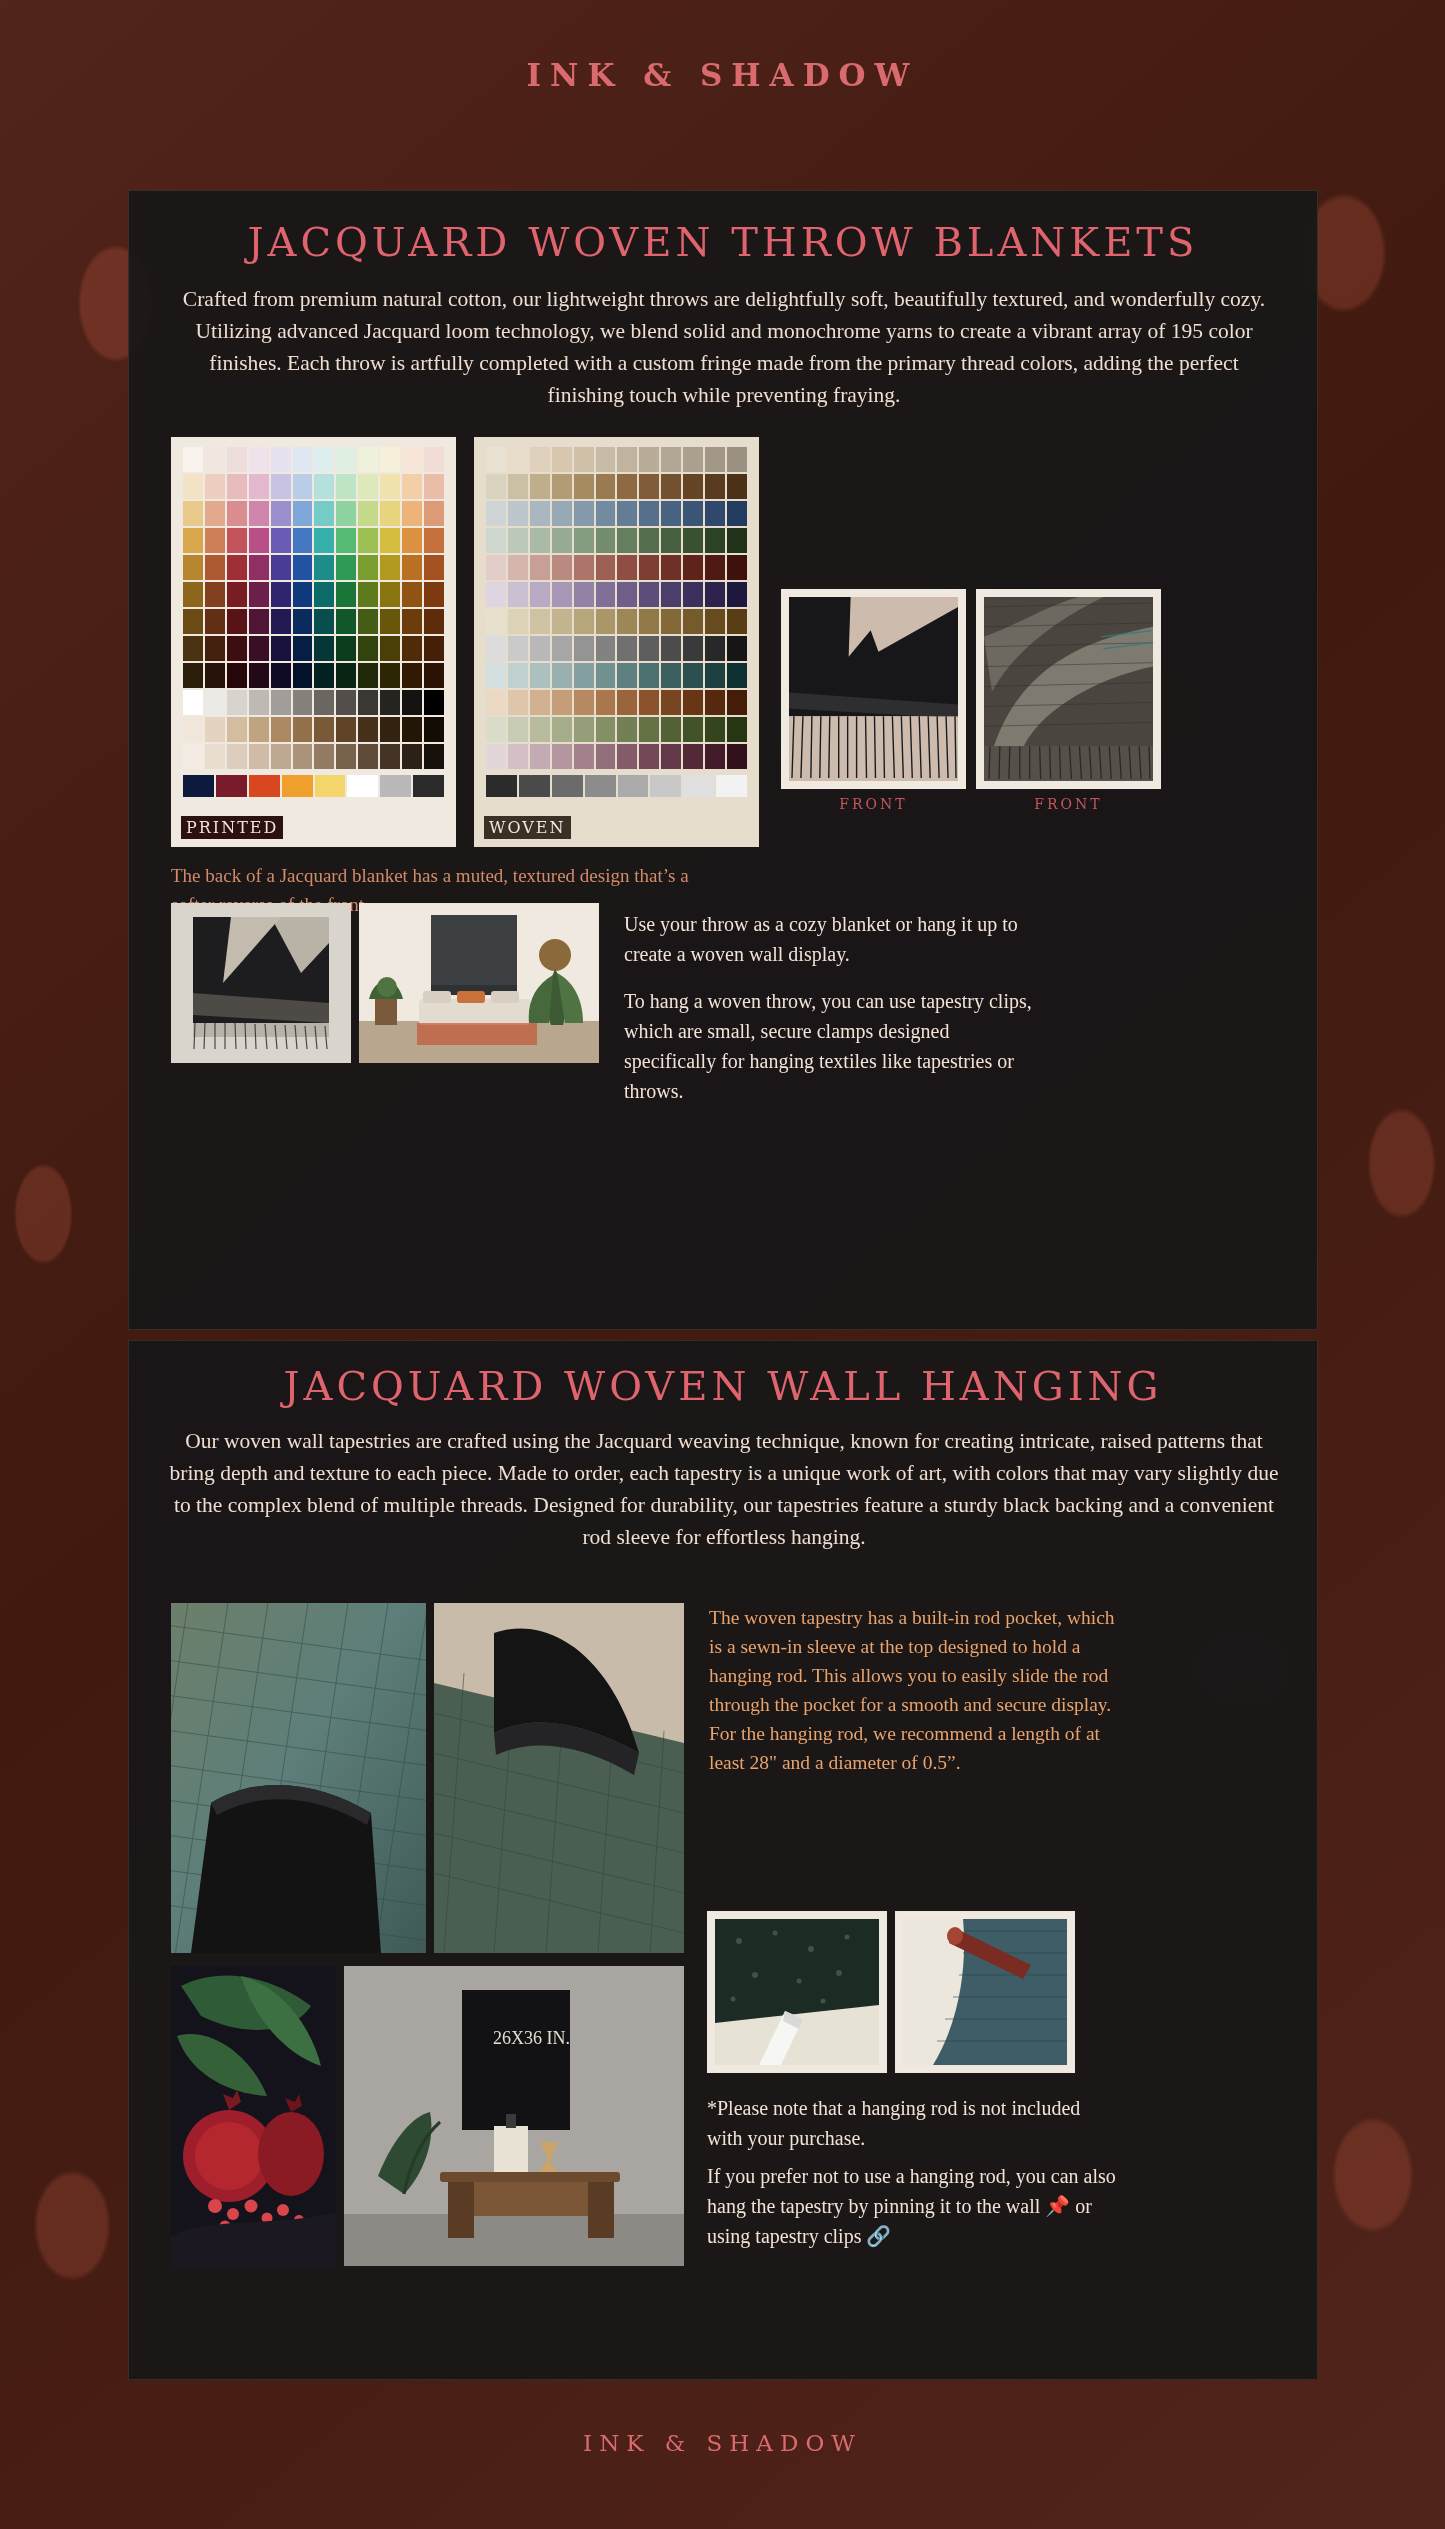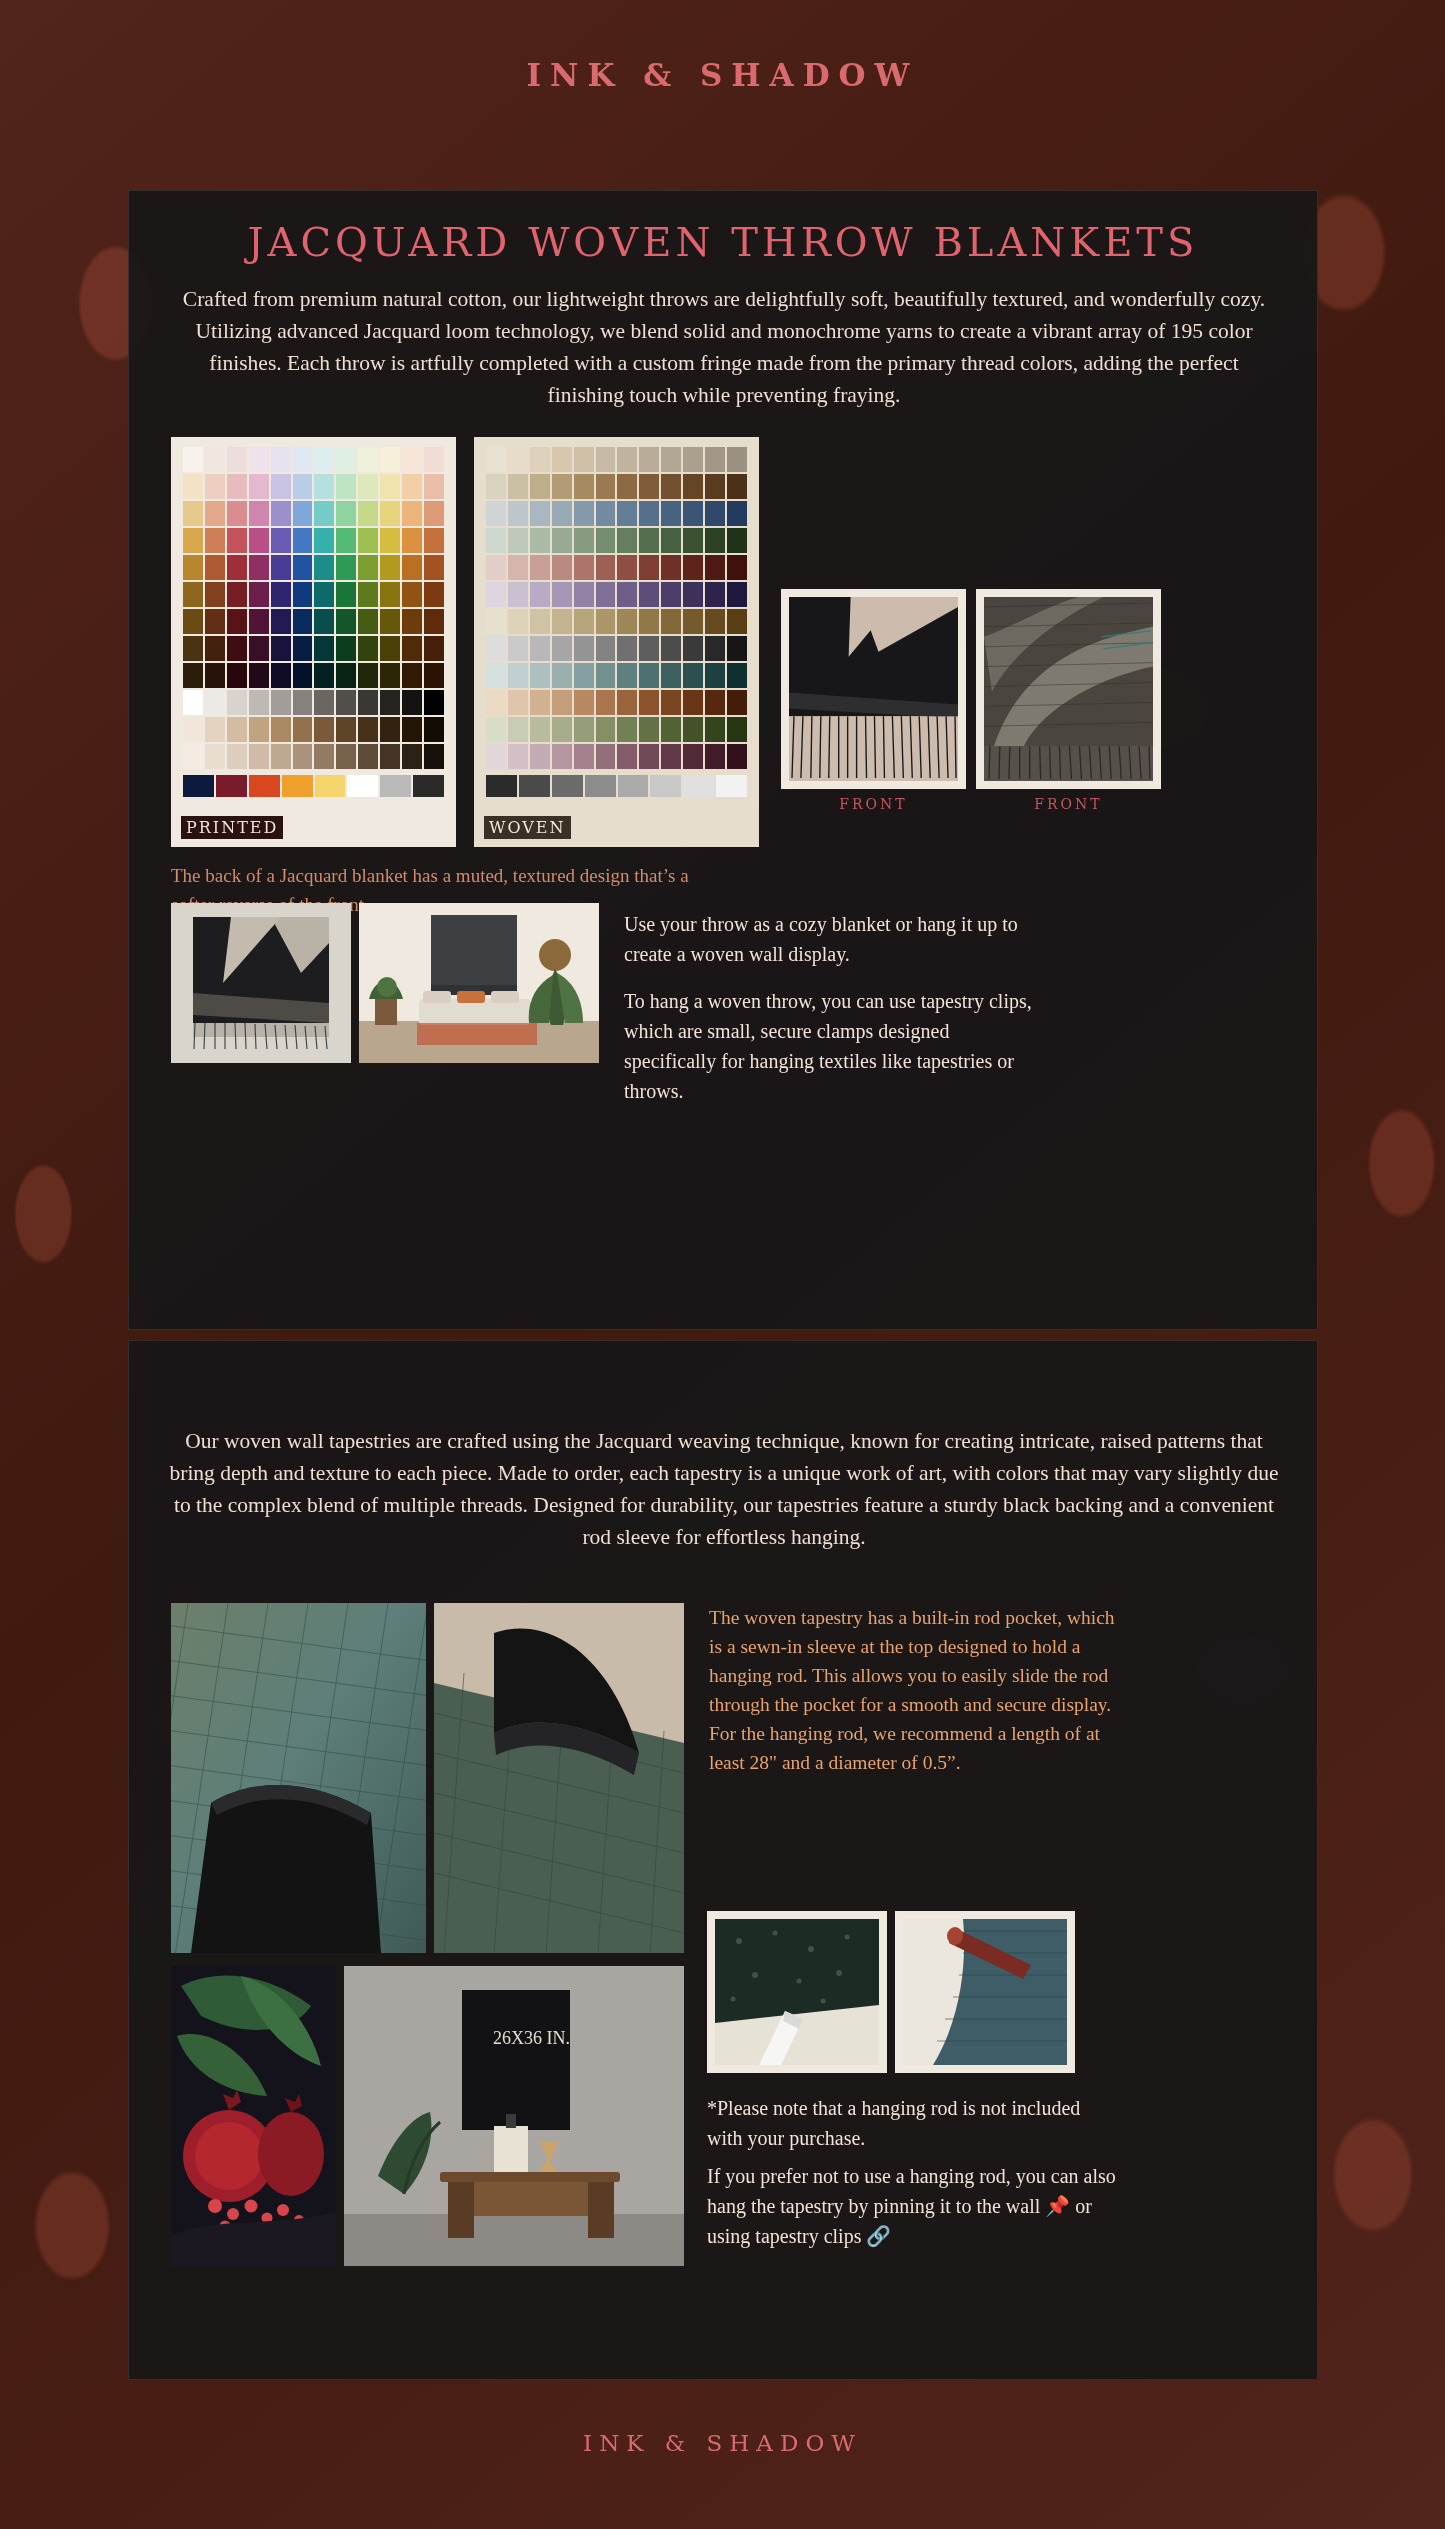--- a/index.html
+++ b/index.html
@@ -618,20 +618,21 @@
         <circle cx="28" cy="84" r="10" fill="#50743f"></circle>
       </svg>
     </div>
 
     <div class="body-text-light" style="left:495px; top:718px; width:400px;">Use your throw as a cozy blanket or hang it up to create a woven wall display.</div>
     <div class="body-text-light" style="left:495px; top:795px; width:410px;"> To hang a woven throw, you can use tapestry clips, which are small, secure clamps designed specifically for hanging textiles like tapestries or throws.</div>
   </div>
 
   <div class="panel" id="panel-bottom">
 
+    <div class="section-title" id="title-wall">JACQUARD WOVEN WALL HANGING</div>
     <div class="intro-para" id="intro-wall">Our woven wall tapestries are crafted using the Jacquard weaving technique, known for creating intricate, raised patterns that bring depth and texture to each piece. Made to order, each tapestry is a unique work of art, with colors that may vary slightly due to the complex blend of multiple threads. Designed for durability, our tapestries feature a sturdy  black backing and a convenient rod sleeve for effortless hanging.</div>
 
     <div class="img-box" style="left:42px; top:262px; width:255px; height:350px;">
       <svg class="tile-canvas" viewBox="0 0 255 350" preserveAspectRatio="none">
         <defs>
           <linearGradient id="gw1" x1="0" y1="0" x2="1" y2="1">
             <stop offset="0%" stop-color="#6d7f6a"></stop>
             <stop offset="45%" stop-color="#5e7f7a"></stop>
             <stop offset="100%" stop-color="#3f5a56"></stop>
           </linearGradient>

